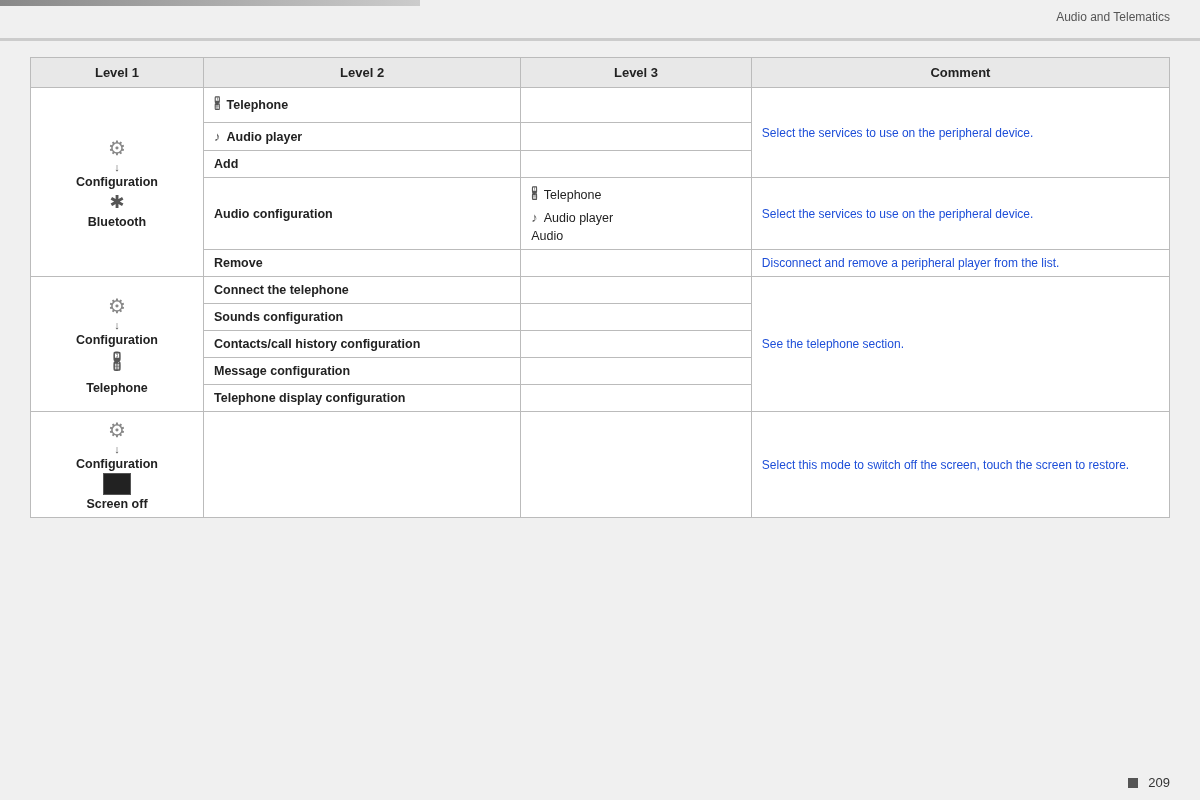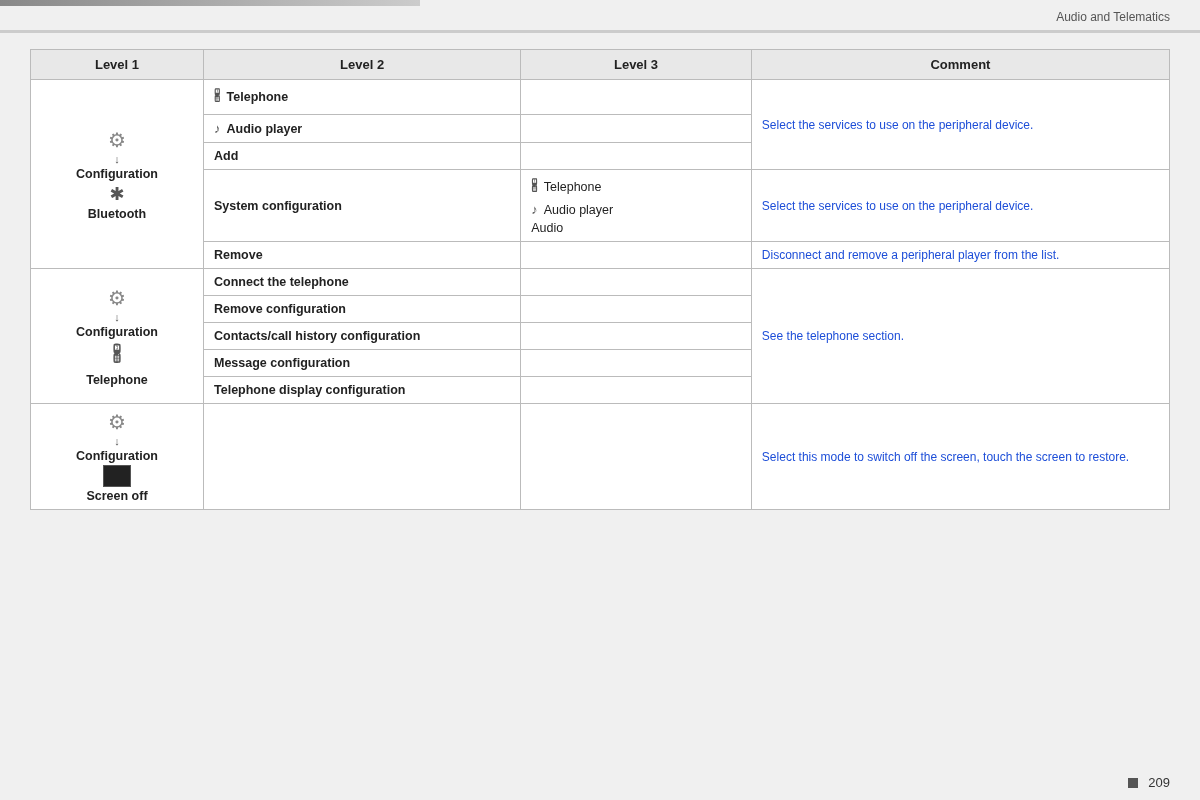--- a/index.html
+++ b/index.html
@@ -9,21 +9,21 @@
       font-size: 13px;
       color: #222;
       width: 1200px;
       height: 800px;
       overflow: hidden;
       position: relative;
     }
 
     .page-header {
       text-align: right;
-      padding: 10px 30px 6px 30px;
+      padding: 10px 30px 14px 30px;
       font-size: 12px;
       color: #555;
       border-bottom: 3px solid #ccc;
       background: #f0f0f0;
     }
 
     .page-header-bar {
       width: 420px;
       height: 6px;
       background: linear-gradient(to right, #888, #ccc);
@@ -203,21 +203,21 @@
 
       <tr>
         <td class="level2-cell">
           <span class="level2-bold">Add</span>
         </td>
         <td class="level3-cell"></td>
       </tr>
 
       <tr>
         <td class="level2-cell">
-          <span class="level2-bold">System configuration</span>
+          <span class="level2-bold">Audio configuration</span>
         </td>
         <td class="level3-cell">
           <div style="margin-bottom:4px;" class="sub-icon-row">
             <span class="icon-small">🖁</span>
             <span>Telephone</span>
           </div>
           <div style="margin-bottom:4px;" class="sub-icon-row">
             <span class="icon-small">♪</span>
             <span>Audio player</span>
           </div>
@@ -248,21 +248,21 @@
         </td>
         <td class="level2-cell">
           <span class="level2-bold">Connect the telephone</span>
         </td>
         <td class="level3-cell"></td>
         <td class="comment-cell" rowspan="5">See the telephone section.</td>
       </tr>
 
       <tr>
         <td class="level2-cell">
-          <span class="level2-bold">Remove configuration</span>
+          <span class="level2-bold">Sounds configuration</span>
         </td>
         <td class="level3-cell"></td>
       </tr>
 
       <tr>
         <td class="level2-cell">
           <span class="level2-bold">Contacts/call history configuration</span>
         </td>
         <td class="level3-cell"></td>
       </tr>

